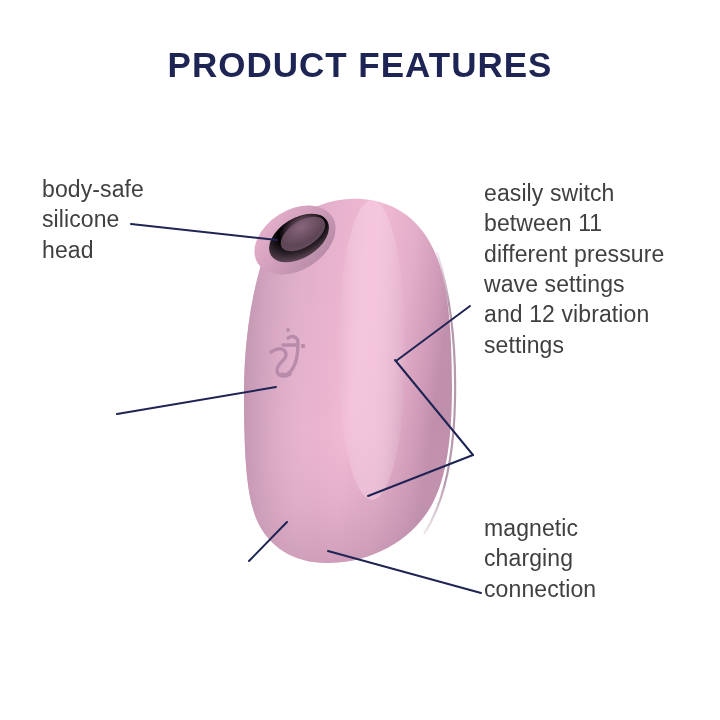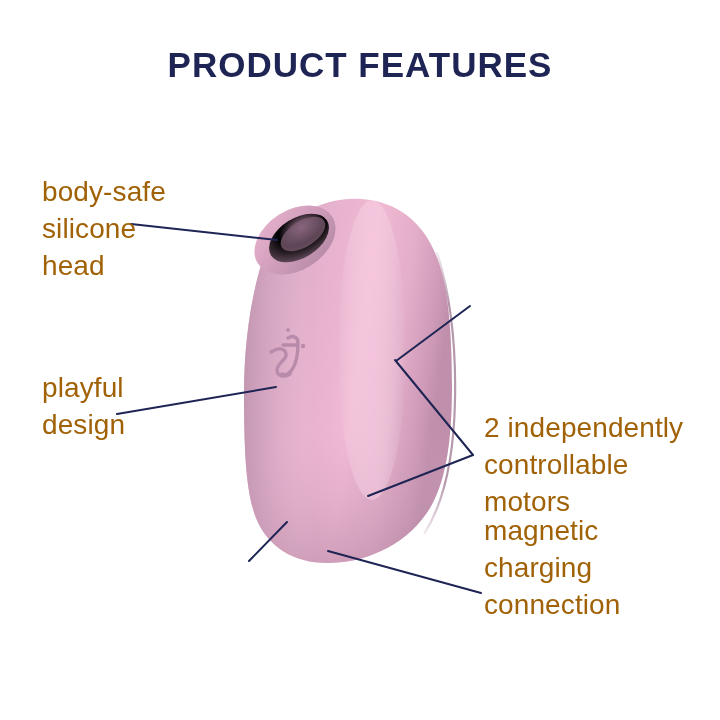--- a/index.html
+++ b/index.html
@@ -18,22 +18,22 @@
     text-align:center;
     font-size:35px;
     font-weight:bold;
     letter-spacing:1.0px;
     color:#1e2454;
     line-height:1.1;
   }
 
   .label{
     position:absolute;
-    color:#a16207;
-    font-size:28px;
+    color:#404040;
+    font-size:23px;
     line-height:1.32;
     font-weight:400;
     white-space:pre-line;
     letter-spacing:0.1px;
   }
   .label.right{left:484px;}
 
   #lbl-body-safe{left:42px;top:174px;}
   #lbl-playful{left:42px;top:370px;}
   #lbl-clitoral{left:42px;top:544px;}
@@ -158,26 +158,27 @@
     <path class="leader" d="M470,306 L396,361"></path>
     <path class="leader" d="M473,455 L395,360"></path>
     <path class="leader" d="M473,455 L368,496"></path>
     <path class="leader" d="M481,593 L328,551"></path>
   </svg>
 
   <div class="label" id="lbl-body-safe">body-safe
 silicone
 head</div>
 
-  <div class="label" id="lbl-playful">playful
-design</div>
 
 
+  <div class="label right" id="lbl-easily">easily switch
+between 11
+different pressure
+wave settings
+and 12 vibration
+settings</div>
 
-  <div class="label right" id="lbl-motors">2 independently
-controllable
-motors</div>
 
   <div class="label right" id="lbl-magnetic">magnetic
 charging
 connection</div>
 
 </div>
 
 </body></html>

